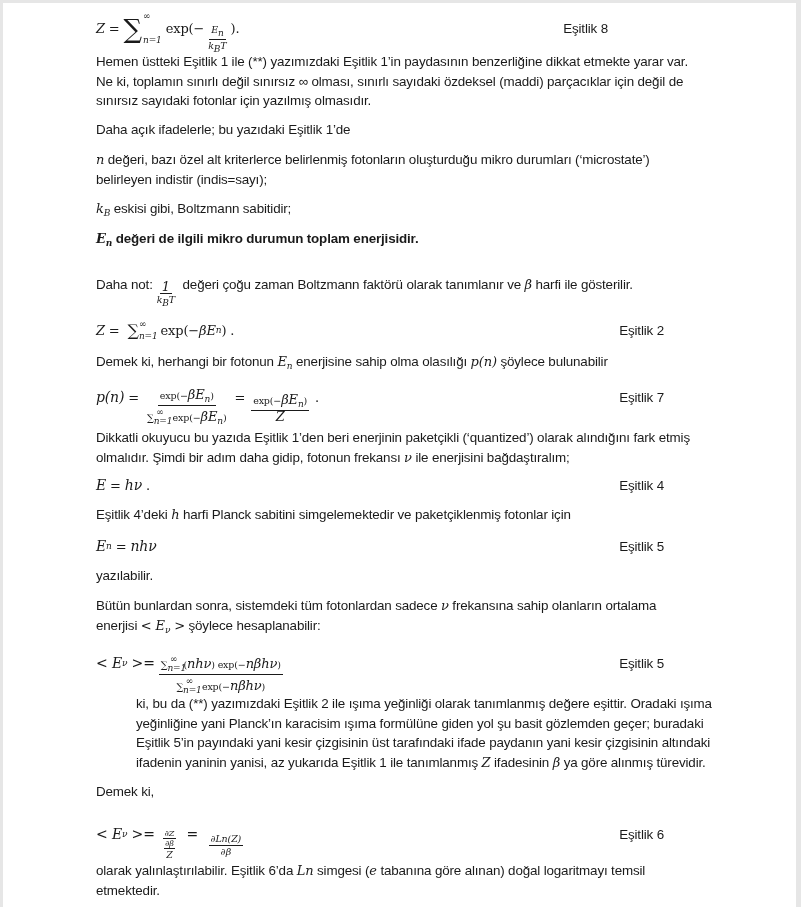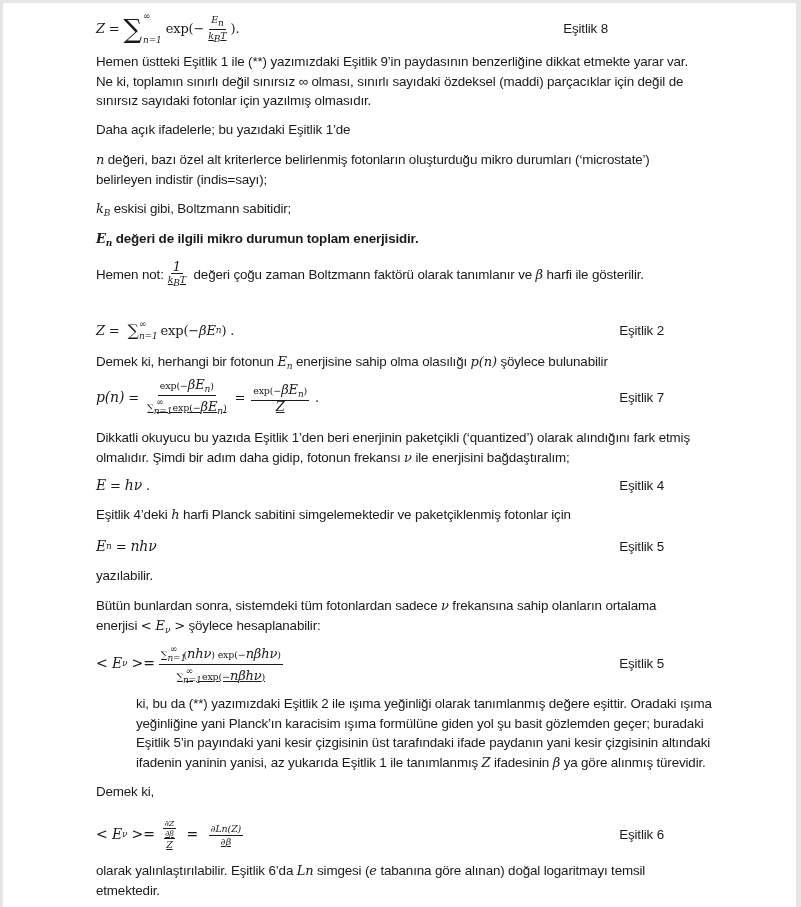--- a/index.html
+++ b/index.html
@@ -22,22 +22,22 @@
   .para { margin:0; }
   .m { font-family:"DejaVu Serif","Liberation Serif", serif; font-style:italic; font-size:13px; }
   .mr { font-family:"DejaVu Serif","Liberation Serif", serif; font-size:13px; }
   .sub { font-size:9px; vertical-align:-3px; }
   .sup { font-size:9px; vertical-align:6px; }
   .eq-row { position:absolute; left:0; width:596px; display:flex; align-items:center; }
   .eq-label { position:absolute; right:28px; font-family:"Liberation Sans", sans-serif; font-size:13.4px; }
   .eq1-label { right:84px; }
   .frac { display:inline-flex; flex-direction:column; align-items:center; vertical-align:middle; margin:0 2px; }
   .frac .num { border-bottom:1px solid #1a1a1a; padding:0 2px; line-height:12px; }
-  .frac .den { padding:0 2px; line-height:12px;text-decoration:underline; }
-  .small { font-size:9.5px; }
+  .frac .den { padding:0 2px; line-height:12px; }
+  .small { font-size:9.5px;margin-top:20px; }
   .bigsum { font-family:"DejaVu Serif", serif; font-size:26px; line-height:26px; vertical-align:-6px; }
   .medsum { font-family:"DejaVu Serif", serif; font-size:16px; vertical-align:-2px; }
   .limits { display:inline-flex; flex-direction:column; vertical-align:middle; font-size:9px; line-height:10px; font-family:"DejaVu Serif", serif; }
 </style>
 </head>
 <body>
 
 <div class="page">
   <div class="content">
 
@@ -53,42 +53,42 @@
         <span class="mr">(−</span>
       <span class="frac small m">
           <span class="num"><span>E</span><span class="sub">n</span></span>
           <span class="den"><span>k</span><span class="sub">B</span><span>T</span></span>
         </span>
       <span class="mr">).</span>
       <span class="eq-label eq1-label">Eşitlik 8</span>
     </div>
 
     <div class="blk" style="top:49px;">
-      <p class="para">Hemen üstteki Eşitlik 1 ile (**) yazımızdaki Eşitlik 9’in paydasının benzerliğine dikkat etmekte yarar var. Ne ki, toplamın sınırlı değil sınırsız ∞ olması, sınırlı sayıdaki özdeksel (maddi) parçacıklar için değil de sınırsız sayıdaki fotonlar için yazılmış olmasıdır.</p>
+      <p class="para">Hemen üstteki Eşitlik 1 ile (**) yazımızdaki Eşitlik 1’in paydasının benzerliğine dikkat etmekte yarar var. Ne ki, toplamın sınırlı değil sınırsız ∞ olması, sınırlı sayıdaki özdeksel (maddi) parçacıklar için değil de sınırsız sayıdaki fotonlar için yazılmış olmasıdır.</p>
     </div>
 
     <div class="blk" style="top:117px;">
       <p class="para">Daha açık ifadelerle; bu yazıdaki Eşitlik 1’de</p>
     </div>
 
     <div class="blk" style="top:147px;">
       <p class="para"><span class="m">n</span><span> değeri, bazı özel alt kriterlerce belirlenmiş fotonların oluşturduğu mikro durumları (‘microstate’) belirleyen indistir (indis=sayı);</span></p>
     </div>
 
     <div class="blk" style="top:196px;">
       <p class="para"><span class="m">k</span><span class="m sub">B</span><span> eskisi gibi, Boltzmann sabitidir;</span></p>
     </div>
 
     <div class="blk" style="top:226px;font-weight:bold;">
       <p class="para"><span class="m">E</span><span class="m sub">n</span><span> değeri de ilgili mikro durumun toplam enerjisidir.</span></p>
     </div>
 
     <div class="blk" style="top:258px;">
       <p class="para" style="line-height:24px;">
-        <span>Hemen not:</span><span class="frac small m">
+        <span>Daha not:</span><span class="frac small m">
             <span class="num mr">1</span>
             <span class="den"><span>k</span><span class="sub">B</span><span>T</span></span>
           </span><span> değeri çoğu zaman Boltzmann faktörü olarak tanımlanır ve </span><span class="m">β</span><span> harfi ile gösterilir.</span>
       </p>
     </div>
 
     <div class="eq-row" style="top:316px; height:24px;">
       <span class="m">Z</span>
       <span class="mr" style="white-space:pre"> = </span>
       <span class="medsum" style="margin-left:4px;">∑</span>

